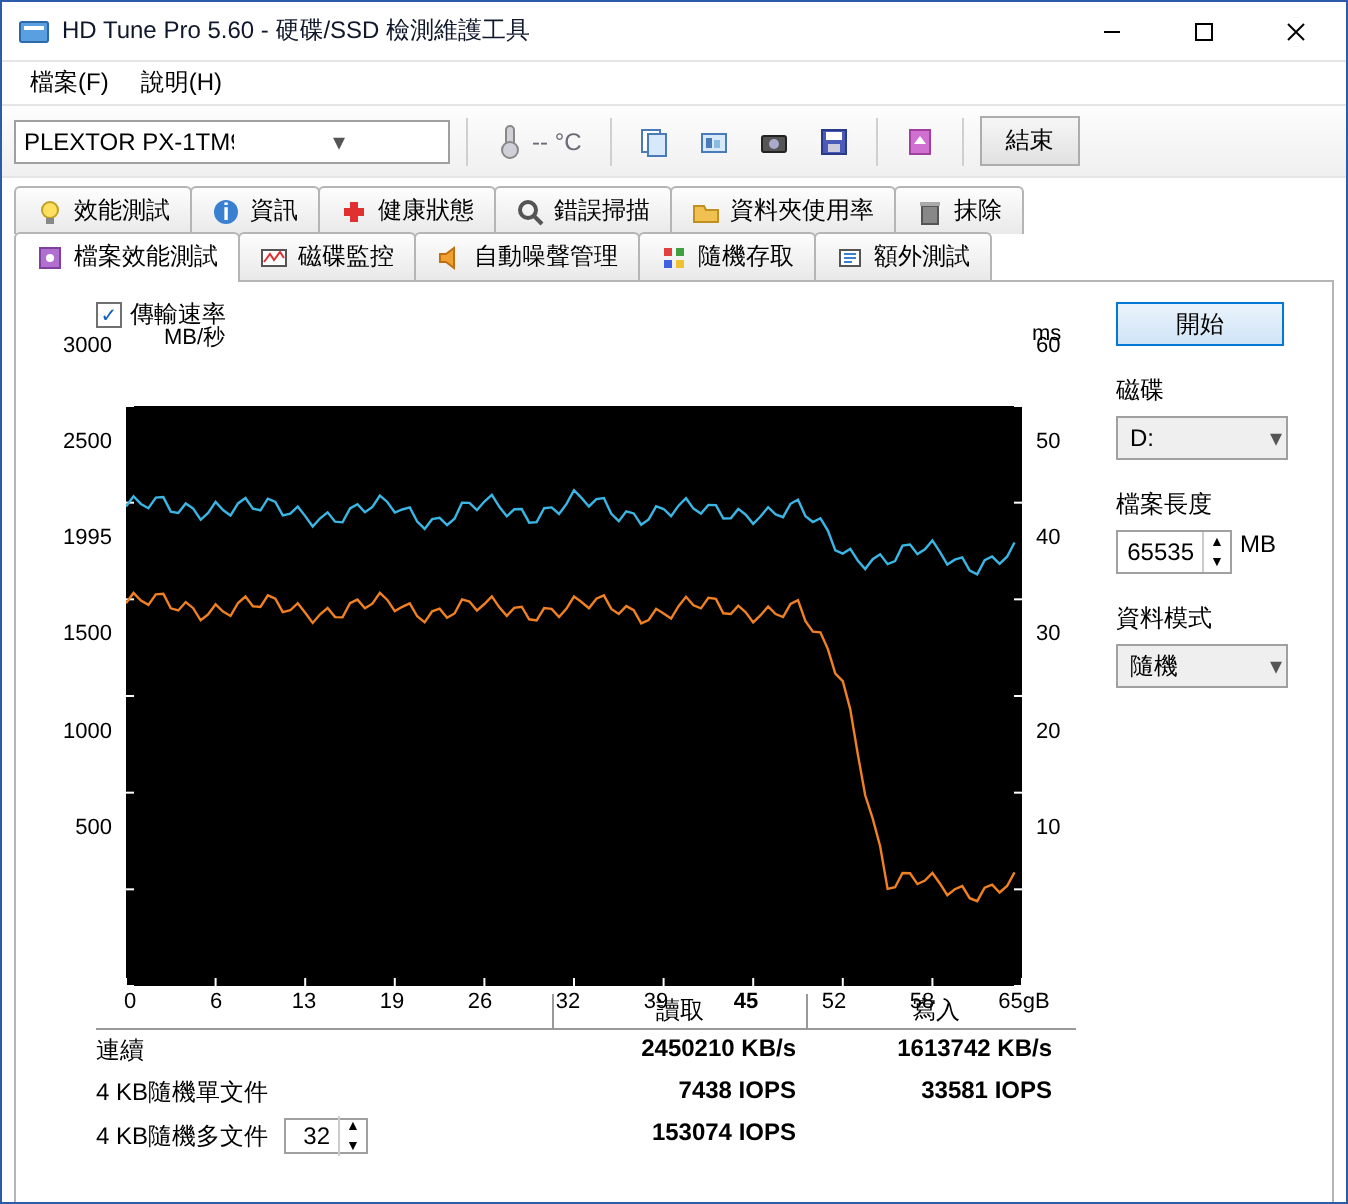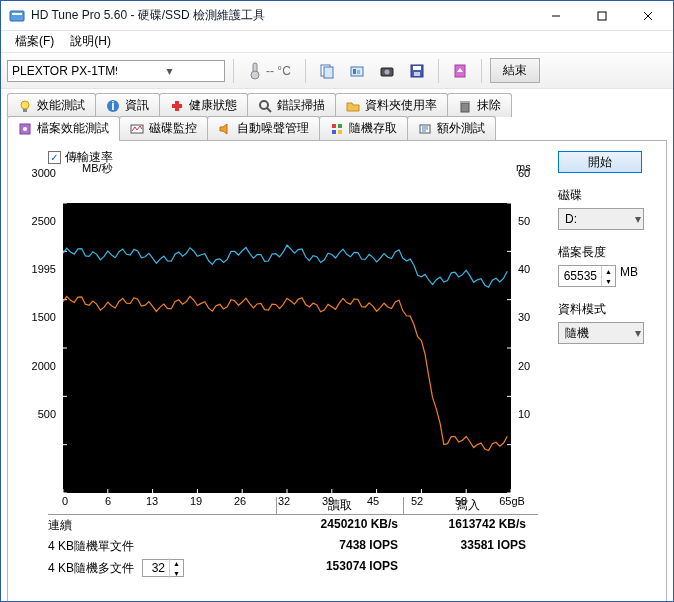--- a/index.html
+++ b/index.html
@@ -267,21 +267,21 @@
     </div>
 
     <div class="chartwrap">
       <span class="ylabel-l" style="left:40px; top:-12px;">MB/秒</span>
       <span class="ylabel-r" style="left:498px; top:-12px;">ms</span>
 
       <span class="ytick-l" style="top:-6px;">3000</span>
       <span class="ytick-l" style="top:42px;">2500</span>
       <span class="ytick-l" style="top:90px;">1995</span>
       <span class="ytick-l" style="top:138px;">1500</span>
-      <span class="ytick-l" style="top:187px;">2000</span>
+      <span class="ytick-l" style="top:187px;">1000</span>
       <span class="ytick-l" style="top:235px;">500</span>
 
       <span class="ytick-r" style="top:-6px;">60</span>
       <span class="ytick-r" style="top:42px;">50</span>
       <span class="ytick-r" style="top:90px;">40</span>
       <span class="ytick-r" style="top:138px;">30</span>
       <span class="ytick-r" style="top:187px;">20</span>
       <span class="ytick-r" style="top:235px;">10</span>
 
       <div class="chart-canvas">
@@ -316,21 +316,21 @@
           </svg>
       </div>
 
       <span class="xtick" style="left:35px;">0</span>
       <span class="xtick" style="left:78px;">6</span>
       <span class="xtick" style="left:122px;">13</span>
       <span class="xtick" style="left:166px;">19</span>
       <span class="xtick" style="left:210px;">26</span>
       <span class="xtick" style="left:254px;">32</span>
       <span class="xtick" style="left:298px;">39</span>
-      <span class="xtick" style="left:343px;">45</span>
+      <span class="xtick" style="left:343px;font-weight:bold;">45</span>
       <span class="xtick" style="left:387px;">52</span>
       <span class="xtick" style="left:431px;">58</span>
       <span class="xtick" style="left:474px; width:40px;">65gB</span>
     </div>
 
     <div class="rightpanel">
       <div class="startbtn">開始</div>
       <div class="rlabel">磁碟</div>
       <div class="rcombo">
           <span>D:</span>

